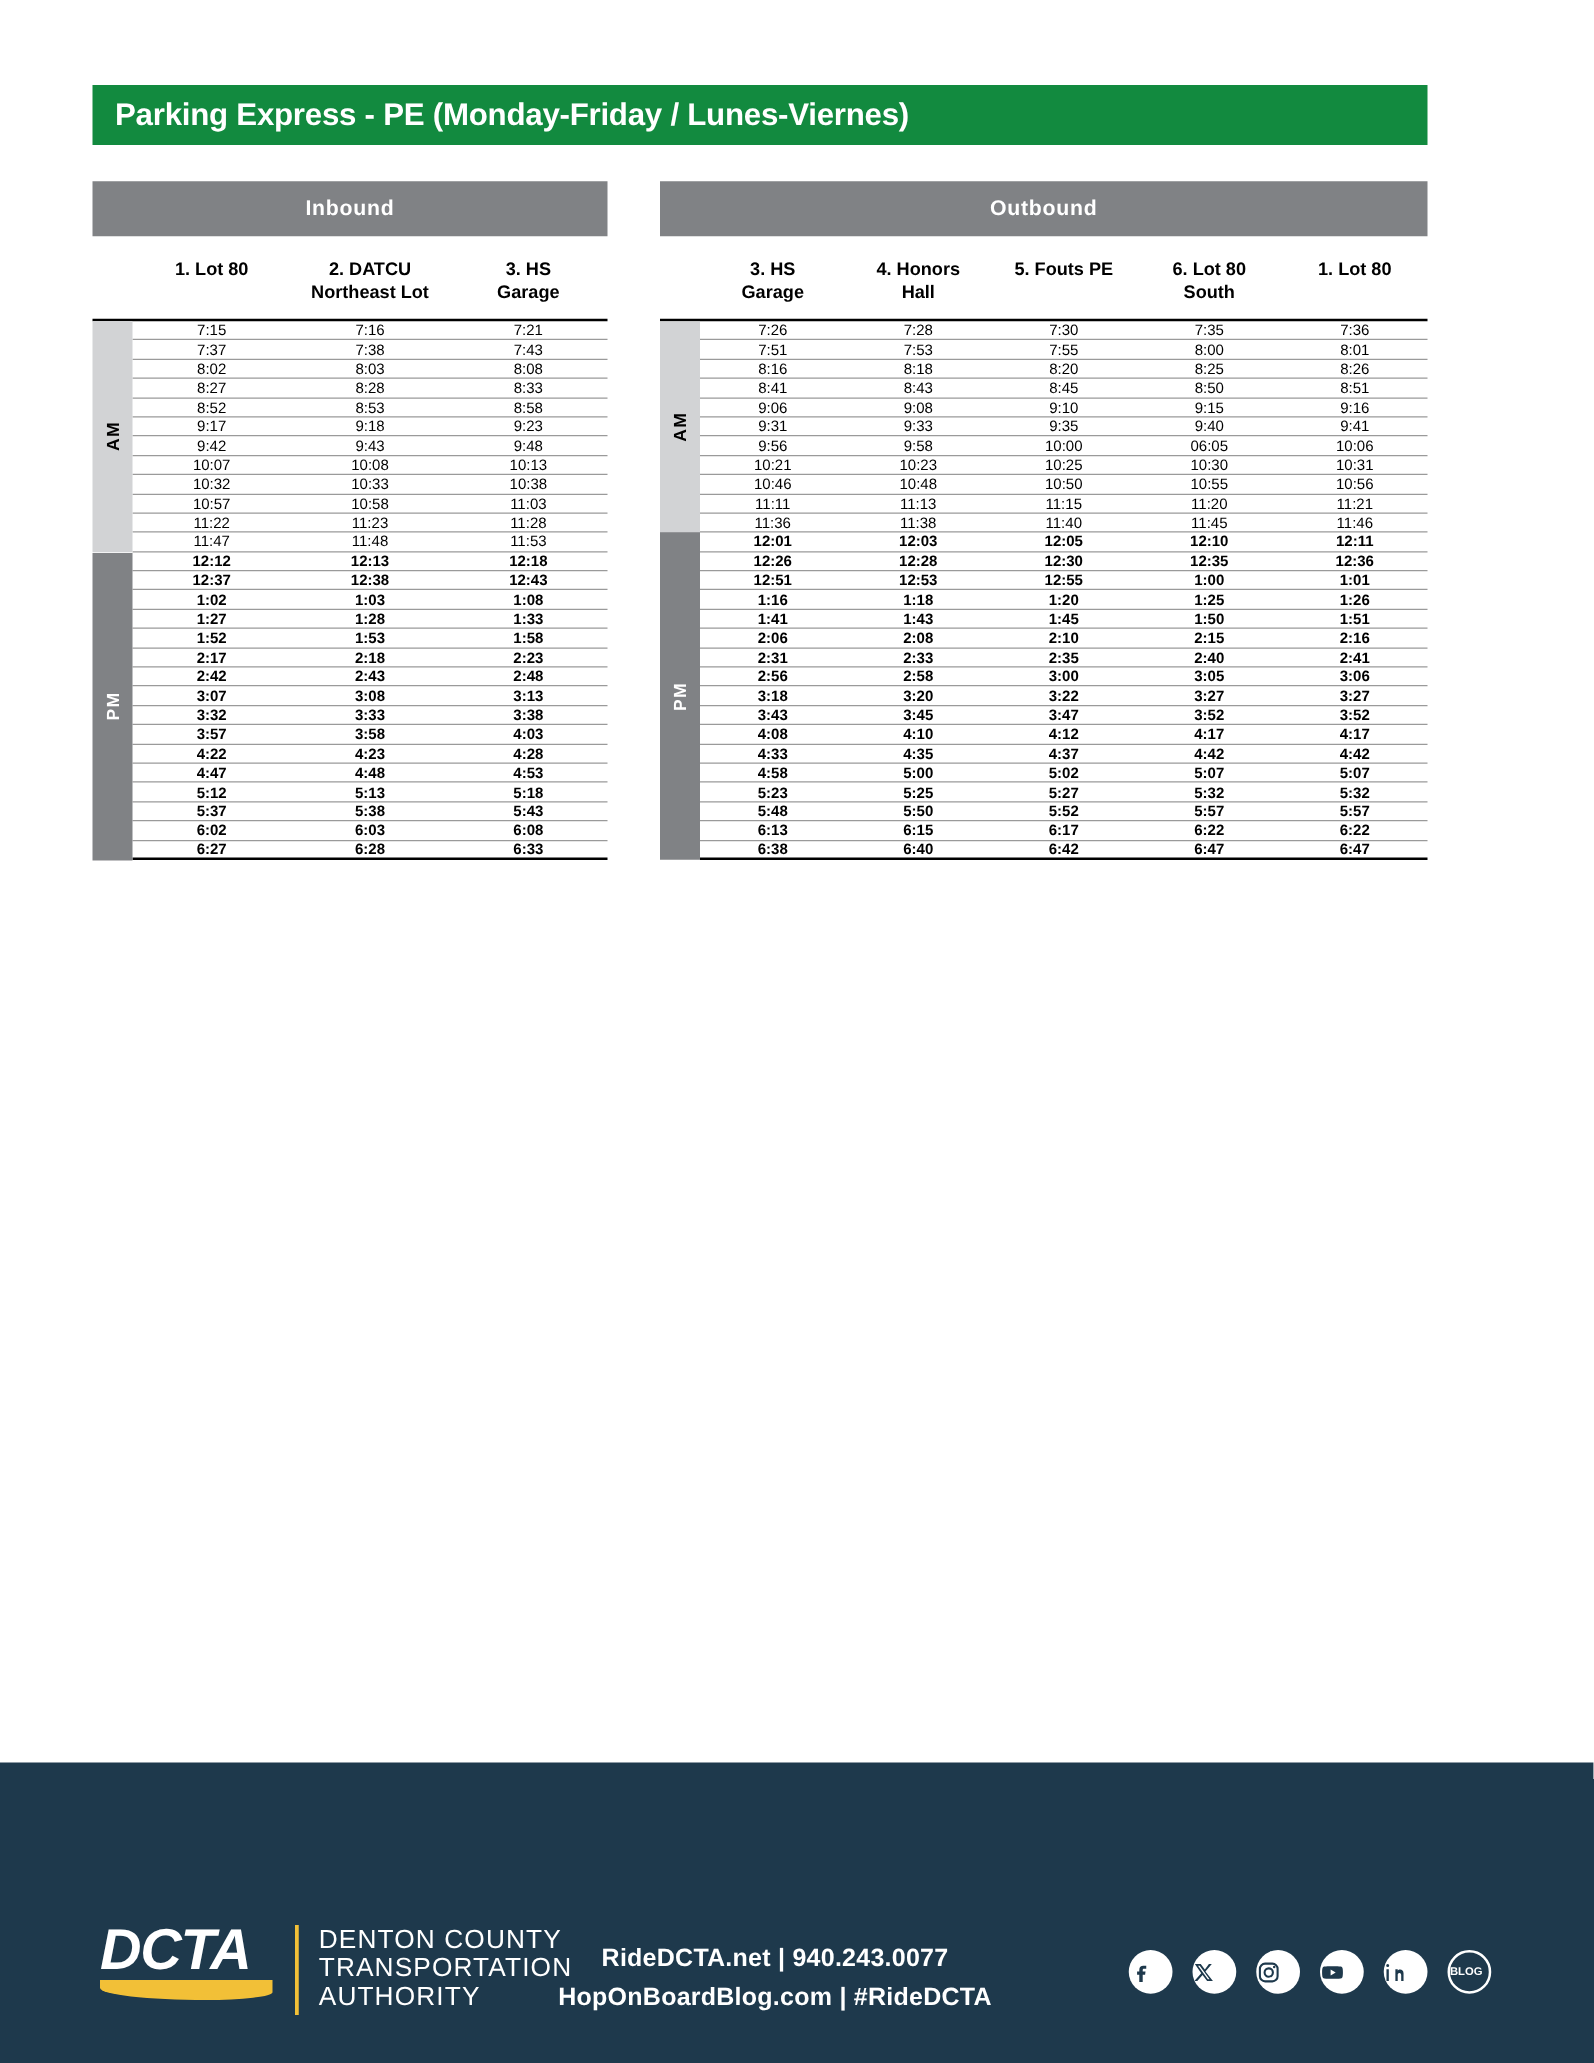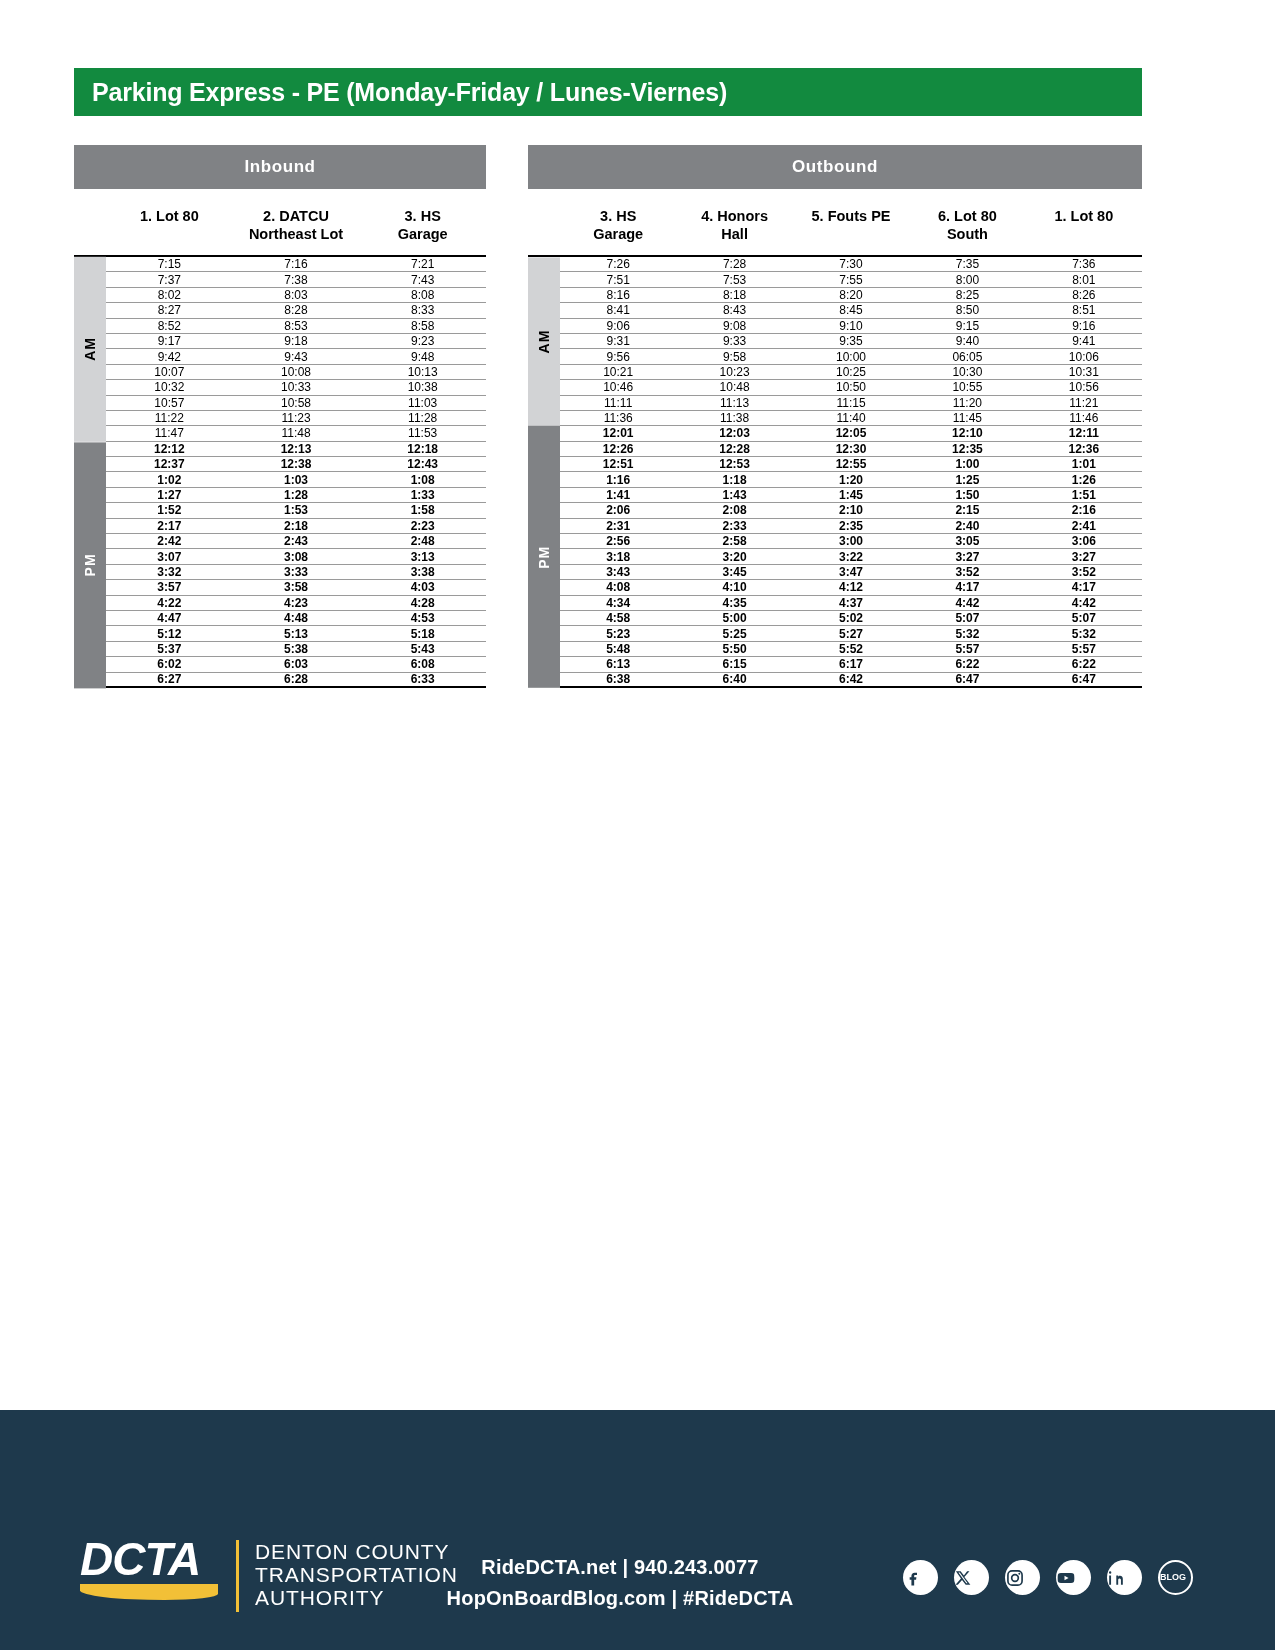--- a/index.html
+++ b/index.html
@@ -603,21 +603,21 @@
             <div class="cell">3:52</div>
           </div>
           <div class="trow pm">
             <div class="cell">4:08</div>
             <div class="cell">4:10</div>
             <div class="cell">4:12</div>
             <div class="cell">4:17</div>
             <div class="cell">4:17</div>
           </div>
           <div class="trow pm">
-            <div class="cell">4:34</div>
+            <div class="cell">4:33</div>
             <div class="cell">4:35</div>
             <div class="cell">4:37</div>
             <div class="cell">4:42</div>
             <div class="cell">4:42</div>
           </div>
           <div class="trow pm">
             <div class="cell">4:58</div>
             <div class="cell">5:00</div>
             <div class="cell">5:02</div>
             <div class="cell">5:07</div>

